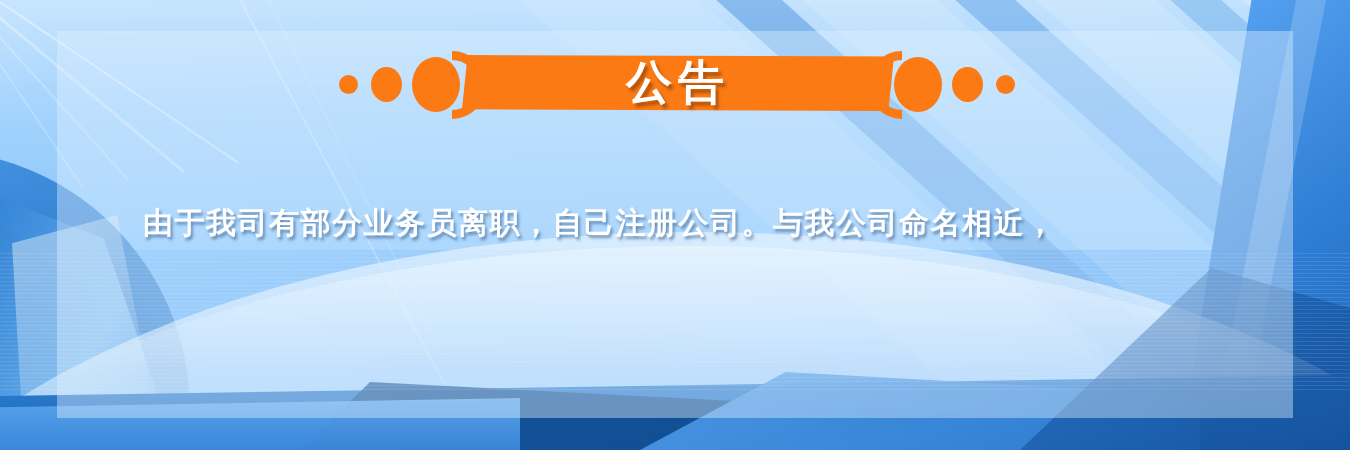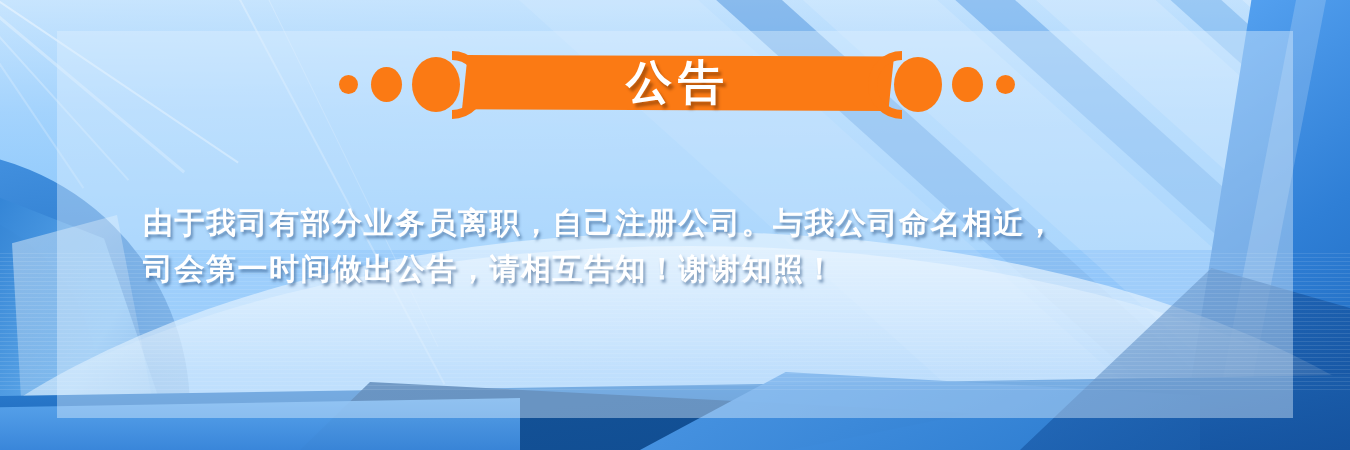--- a/index.html
+++ b/index.html
@@ -187,16 +187,15 @@
     <div id="title-text">公告</div>
 
     <div class="cres right" style="left:868px;top:3px;width:68px;height:68px;"></div>
     <div class="dot" style="left:894px;top:9px;width:48px;height:55px;"></div>
     <div class="dot" style="left:952px;top:19px;width:31px;height:35px;"></div>
     <div class="dot" style="left:996px;top:27px;width:19px;height:19px;"></div>
   </div>
 
   <div id="announcement-body">
     <div class="line">由于我司有部分业务员离职，自己注册公司。与我公司命名相近，</div>
-    <div class="line">司会第一时间做出公告，请相互告知！谢谢知照！</div>
   </div>
 
 </div>
 
 </body></html>

